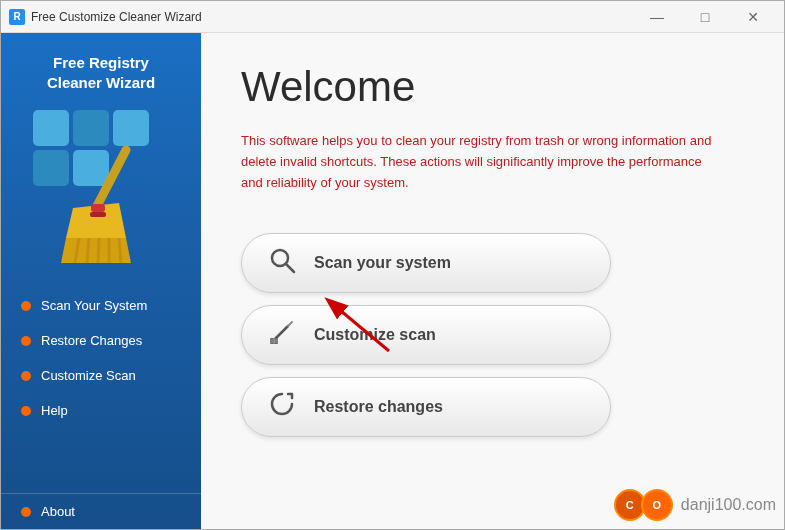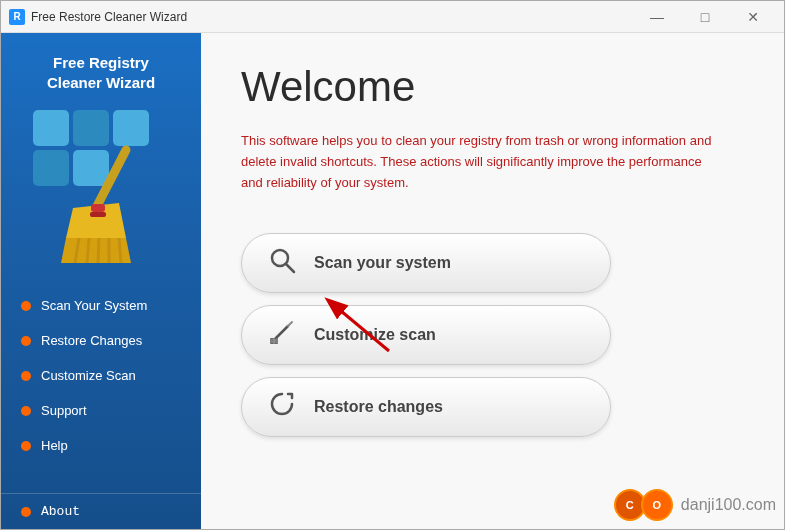--- a/index.html
+++ b/index.html
@@ -132,21 +132,20 @@
       border-radius: 50%;
       background: #ff6600;
       margin-right: 10px;
       flex-shrink: 0;
     }
 
     
     .sidebar-bottom {
       width: 100%;
       border-top: 1px solid rgba(255,255,255,0.2);
-      font-family: Liberation Mono, monospace;
     }
 
     
     .main-panel {
       flex: 1;
       background: #f8f8f8;
       padding: 30px 40px;
       display: flex;
       flex-direction: column;
       position: relative;
@@ -211,21 +210,21 @@
       gap: 4px;
     }
   </style>
 </head>
 <body>
 
 <div class="window">
 
   <div class="titlebar">
     <div class="titlebar-icon">R</div>
-    <span class="titlebar-title">Free Restore Cleaner Wizard</span>
+    <span class="titlebar-title">Free Customize Cleaner Wizard</span>
     <div class="titlebar-controls">
       <button class="titlebar-btn">—</button>
       <button class="titlebar-btn">□</button>
       <button class="titlebar-btn close">✕</button>
     </div>
   </div>
 
   <div class="content">
 
     <div class="sidebar">
@@ -263,24 +262,20 @@
           <div class="nav-dot"></div>
           <span>Scan Your System</span>
         </div>
         <div class="nav-item">
           <div class="nav-dot"></div>
           <span>Restore Changes</span>
         </div>
         <div class="nav-item">
           <div class="nav-dot"></div>
           <span>Customize Scan</span>
-        </div>
-        <div class="nav-item">
-          <div class="nav-dot"></div>
-          <span>Support</span>
         </div>
         <div class="nav-item">
           <div class="nav-dot"></div>
           <span>Help</span>
         </div>
       </div>
 
       <div class="sidebar-bottom">
         <div class="nav-item">
           <div class="nav-dot"></div>

